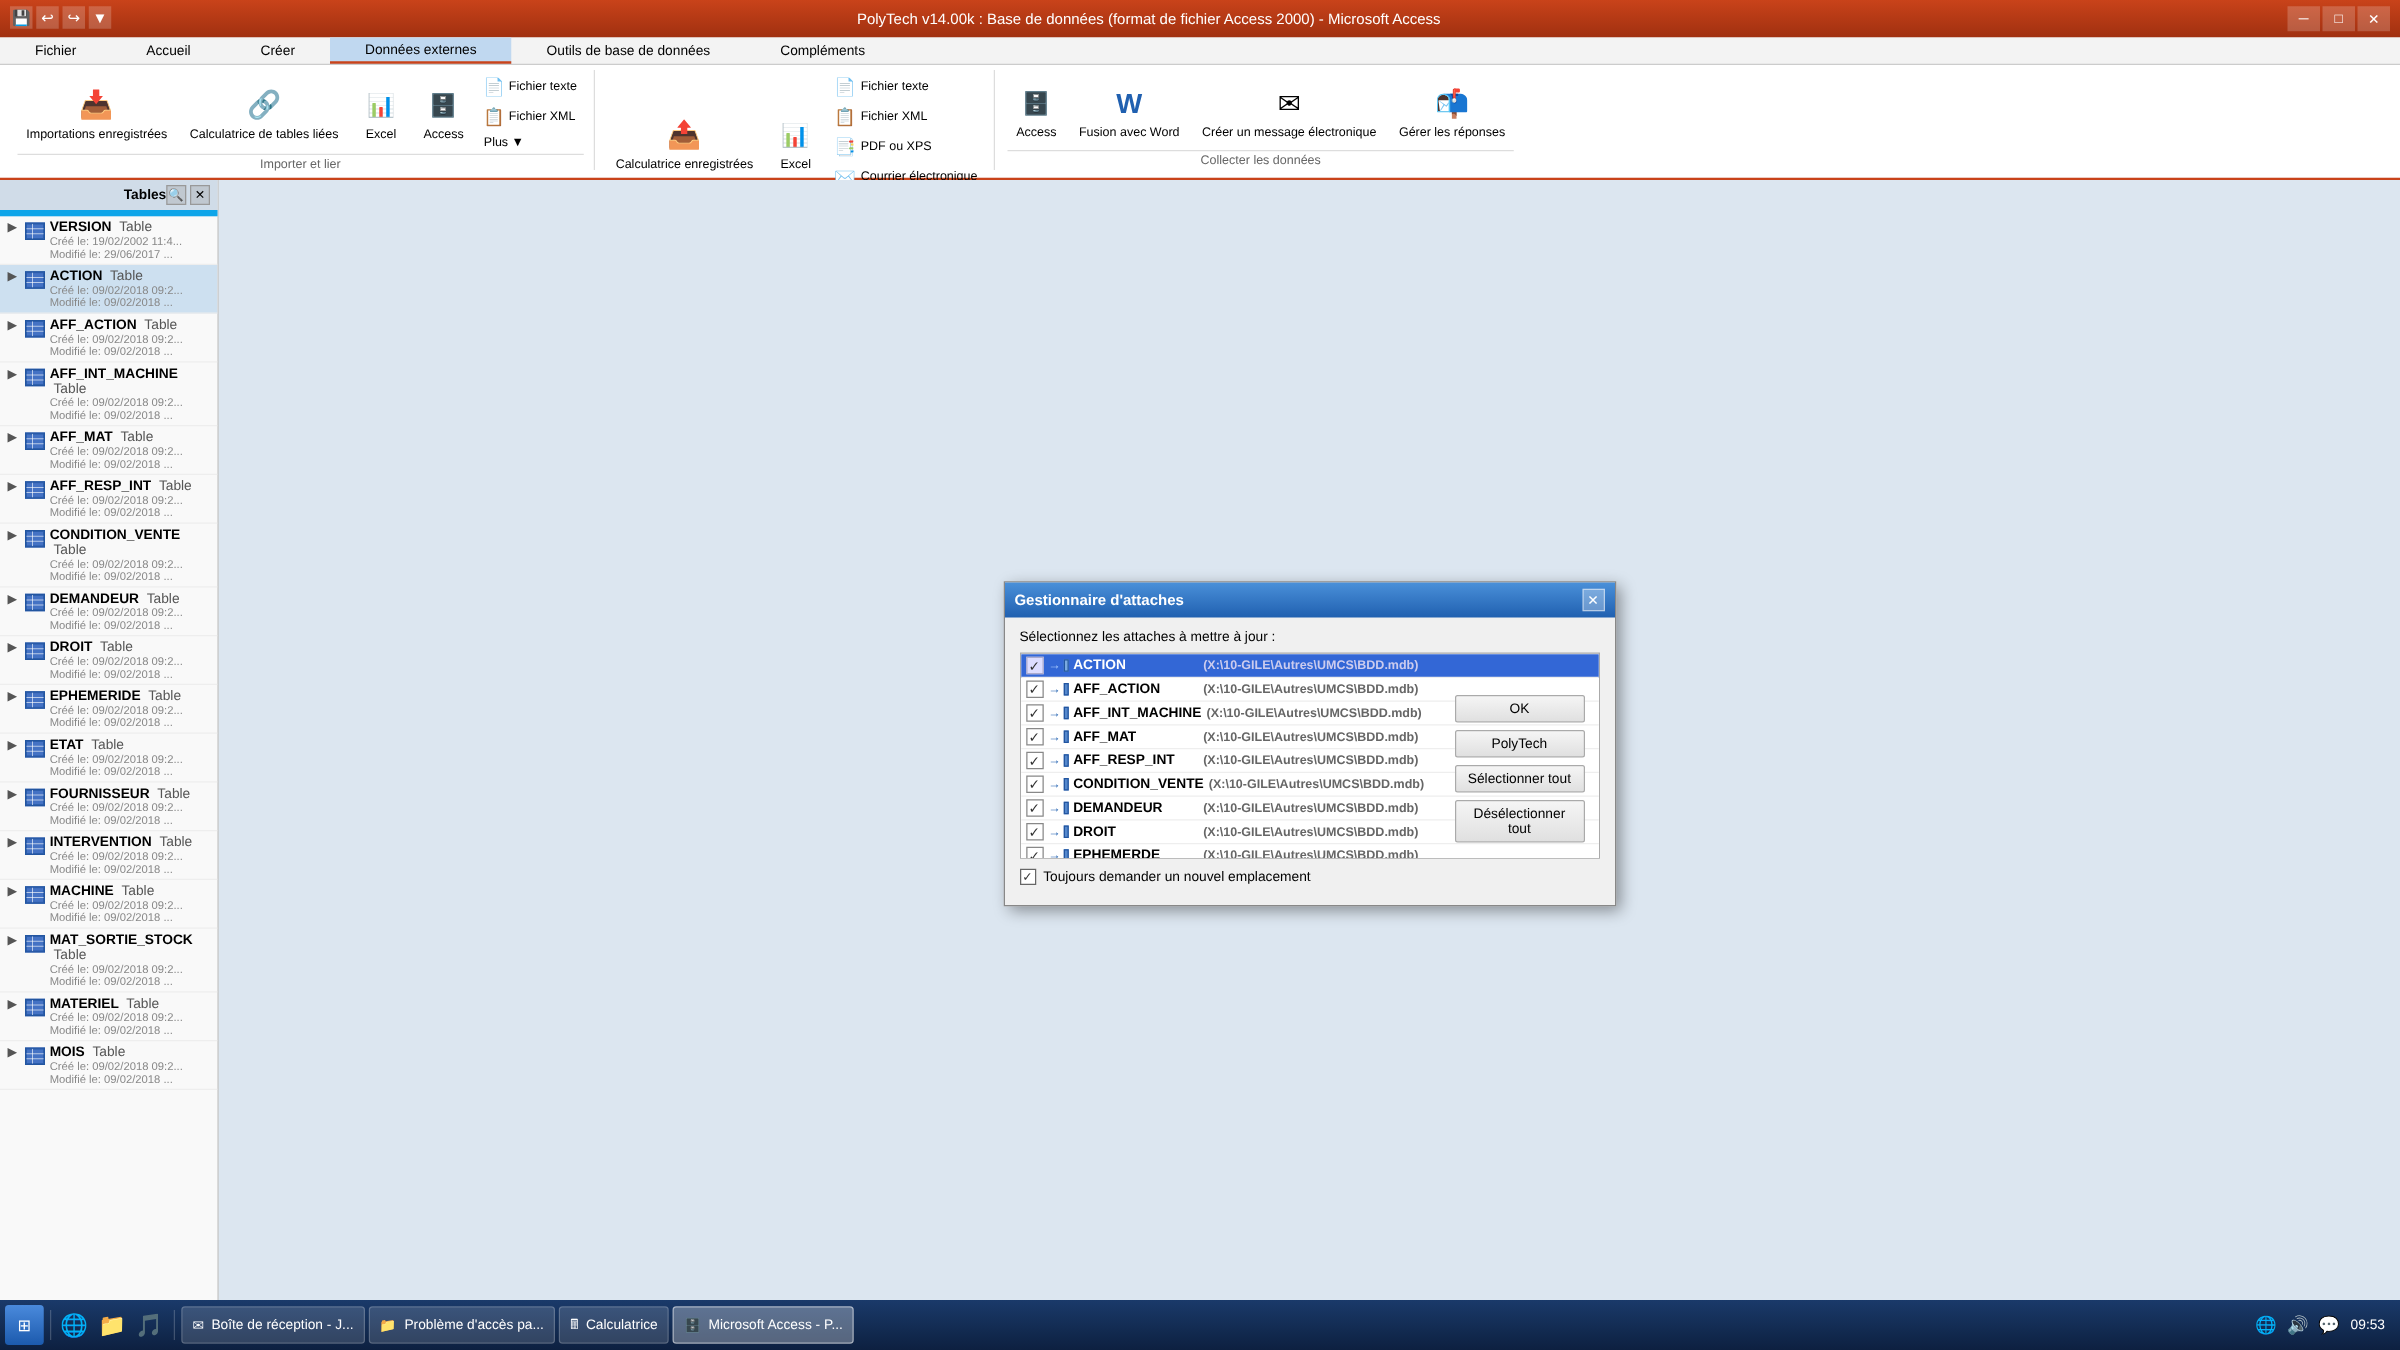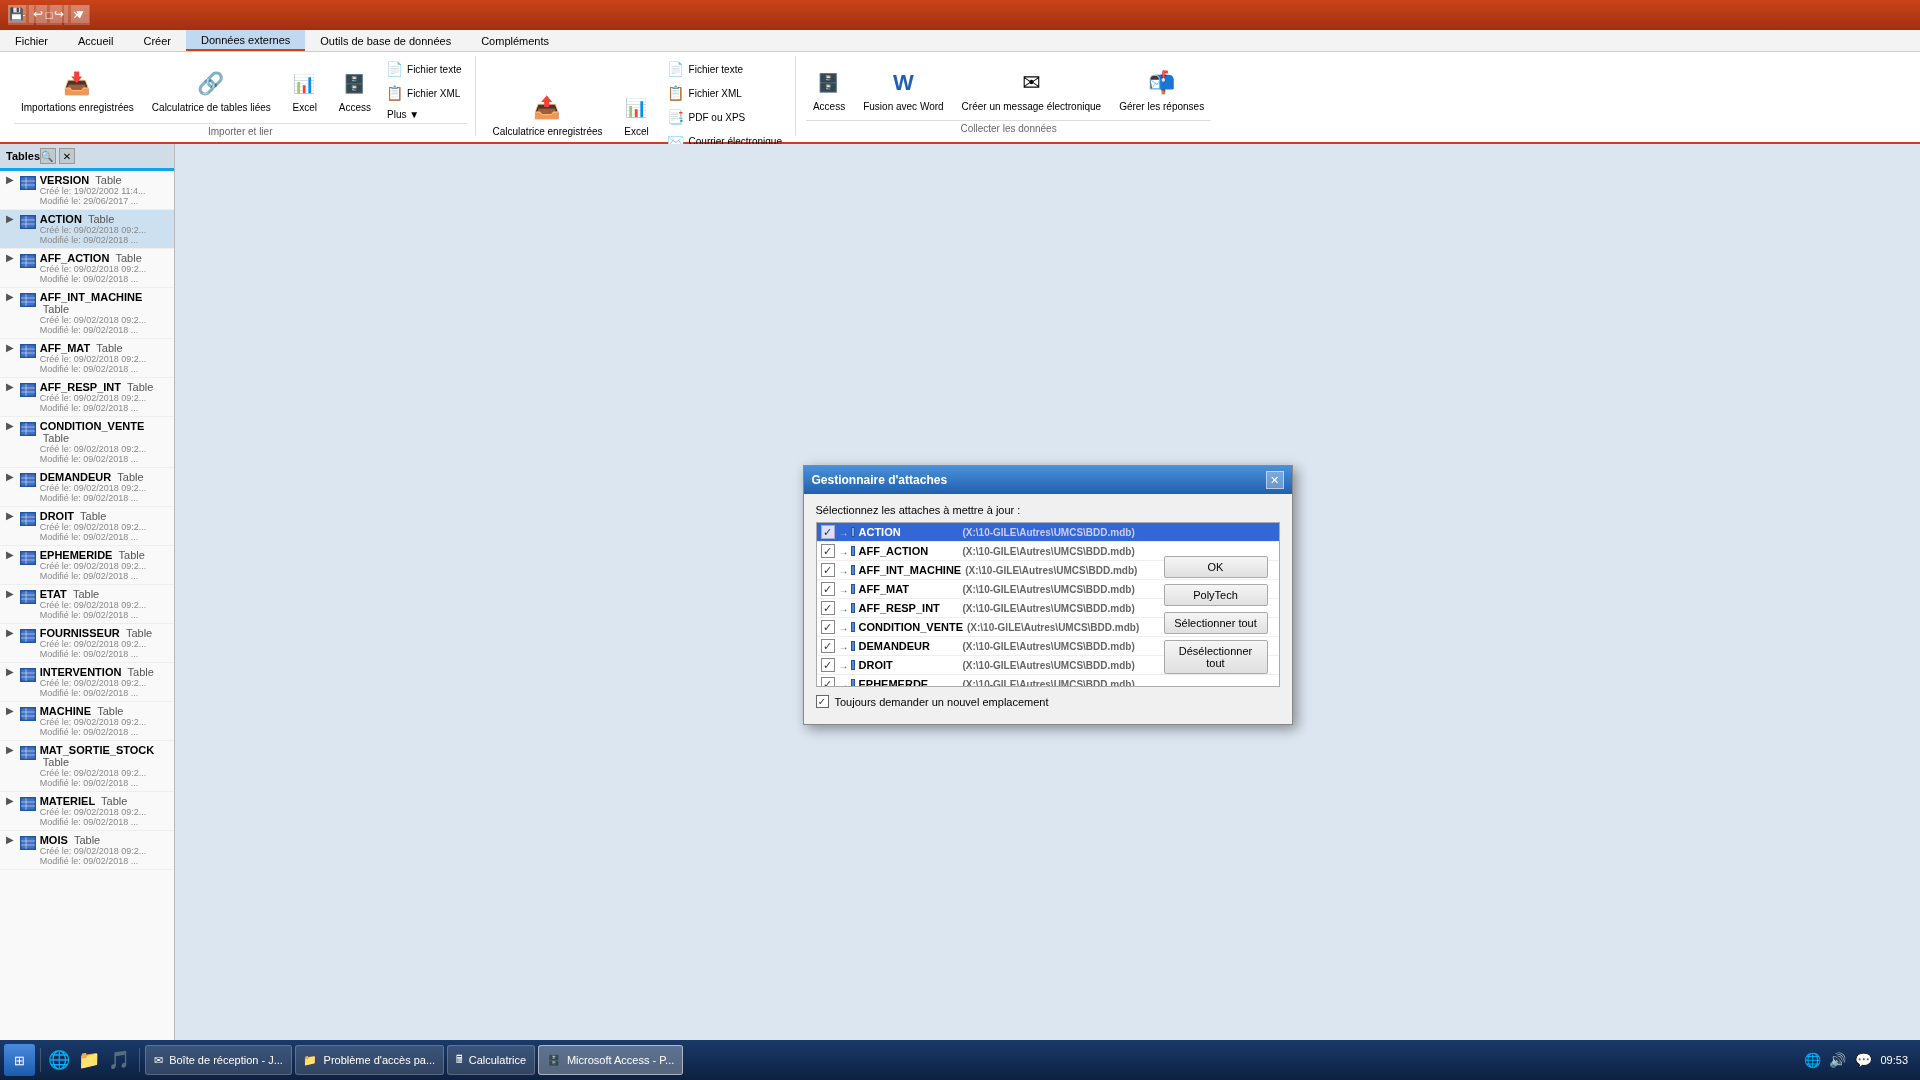--- a/index.html
+++ b/index.html
@@ -36,21 +36,21 @@
 
     
     #menu-bar {
       background: #f3f3f3;
       height: 22px;
       display: flex;
       align-items: center;
       border-bottom: 1px solid #ccc;
     }
     .menu-item {
-      padding: 2px 15px;
+      padding: 2px 28px;
       cursor: pointer;
       height: 100%;
       display: flex;
       align-items: center;
       font-size: 11px;
     }
     .menu-item.active { background: #c0d8f0; border-bottom: 2px solid #c9431a; }
 
     
     #ribbon {
@@ -158,22 +158,22 @@
       display: flex;
       flex-direction: column;
     }
     #panel-header {
       background: #d0dce8;
       padding: 4px 6px;
       font-weight: bold;
       font-size: 11px;
       display: flex;
       align-items: center;
-      justify-content: flex-start;
-      border-bottom: 3px solid #0ea5e9;
+      justify-content: flex-end;
+      border-bottom: 5px solid #0ea5e9;
     }
     #panel-header-controls { display: flex; gap: 3px; }
     .panel-ctrl-btn {
       width: 16px; height: 16px;
       background: #c0c8d0;
       border: 1px solid #999;
       font-size: 10px;
       cursor: pointer;
       display: flex; align-items: center; justify-content: center;
     }
@@ -422,20 +422,21 @@
 </head>
 <body>
 
 <div id="title-bar">
   <div id="quick-access">
     <button class="qa-btn" title="Save">💾</button>
     <button class="qa-btn" title="Undo">↩</button>
     <button class="qa-btn" title="Redo">↪</button>
     <button class="qa-btn">▼</button>
   </div>
+  <span id="title-bar-text">PolyTech v14.00k : Base de données (format de fichier Access 2000) - Microsoft Access</span>
   <div id="title-bar-controls">
     <button class="title-btn">─</button>
     <button class="title-btn">□</button>
     <button class="title-btn close">✕</button>
   </div>
 </div>
 
 <div id="menu-bar">
   <div class="menu-item">Fichier</div>
   <div class="menu-item">Accueil</div>

